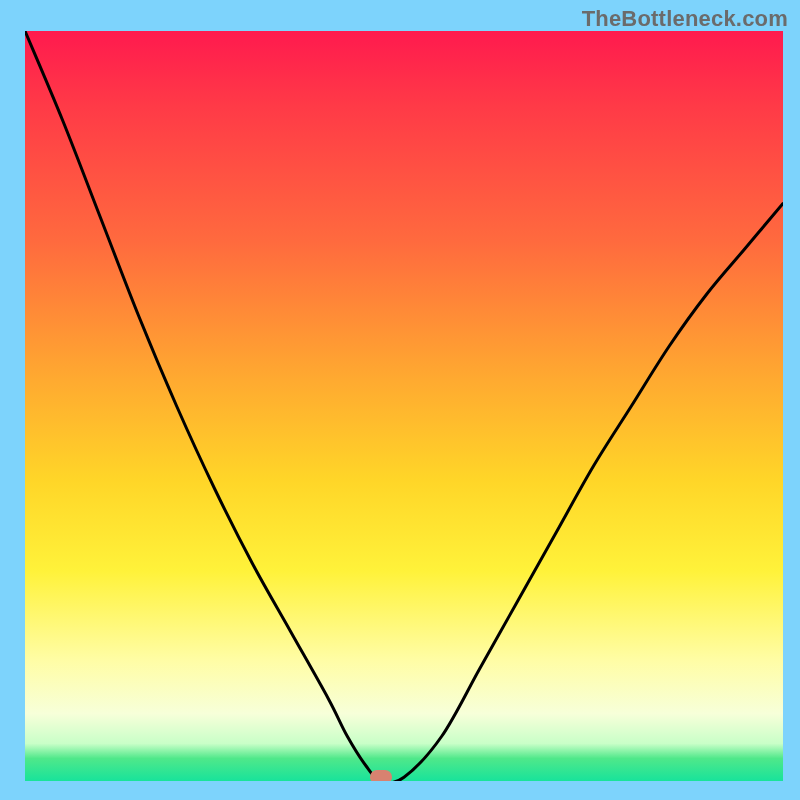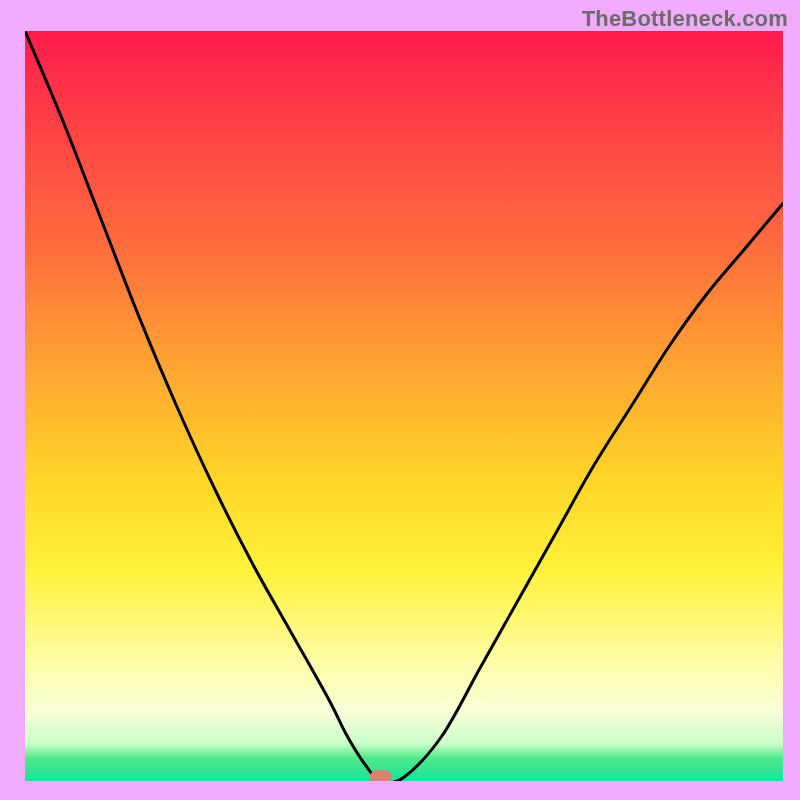--- a/index.html
+++ b/index.html
@@ -1,21 +1,21 @@
 <!DOCTYPE html>
 <html><head>
 <meta charset="utf-8">
 <style>
   * { margin: 0; padding: 0; box-sizing: border-box; }
   html, body { width: 800px; height: 800px; overflow: hidden; background: #000; }
   .frame {
     position: relative;
     width: 800px;
     height: 800px;
-    background: #f0abfc;
+    background: #7dd3fc;
   }
   .watermark {
     position: absolute;
     top: 6px;
     right: 12px;
     font-family: Arial, Helvetica, sans-serif;
     font-size: 22px;
     font-weight: 600;
     color: #6b6b6b;
     letter-spacing: 0.2px;

